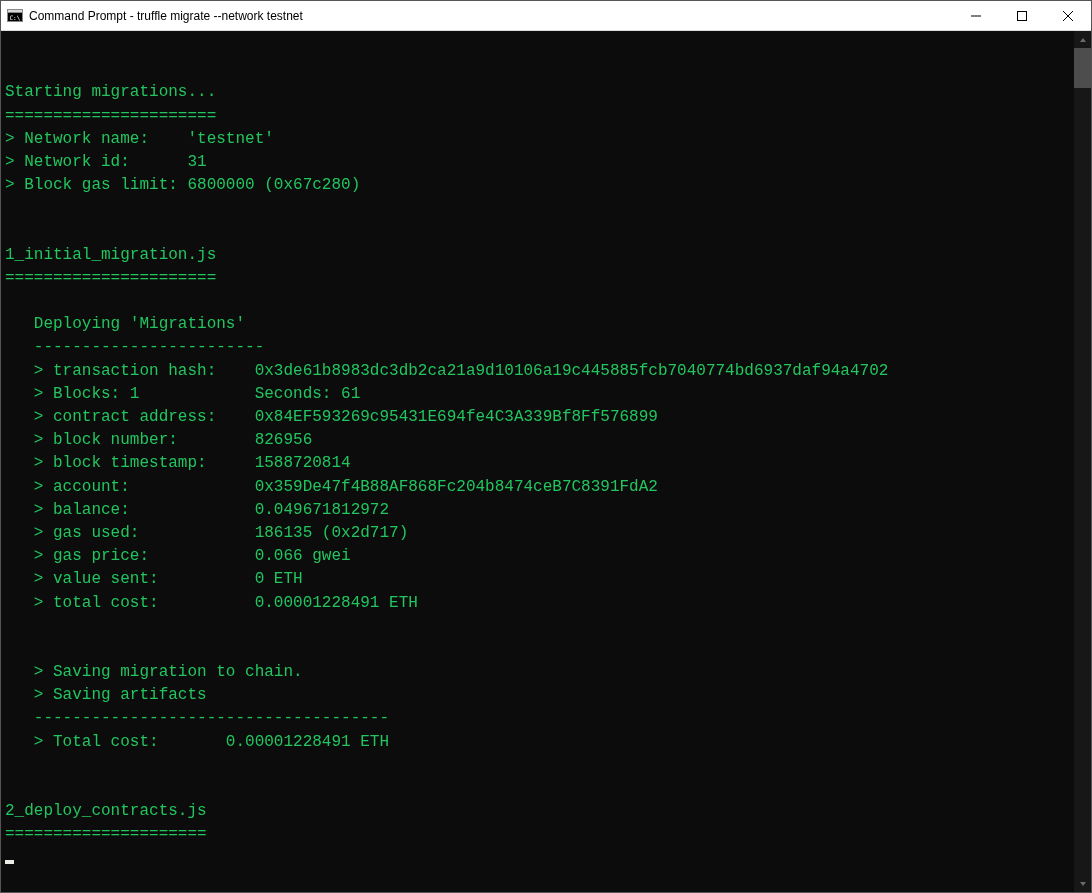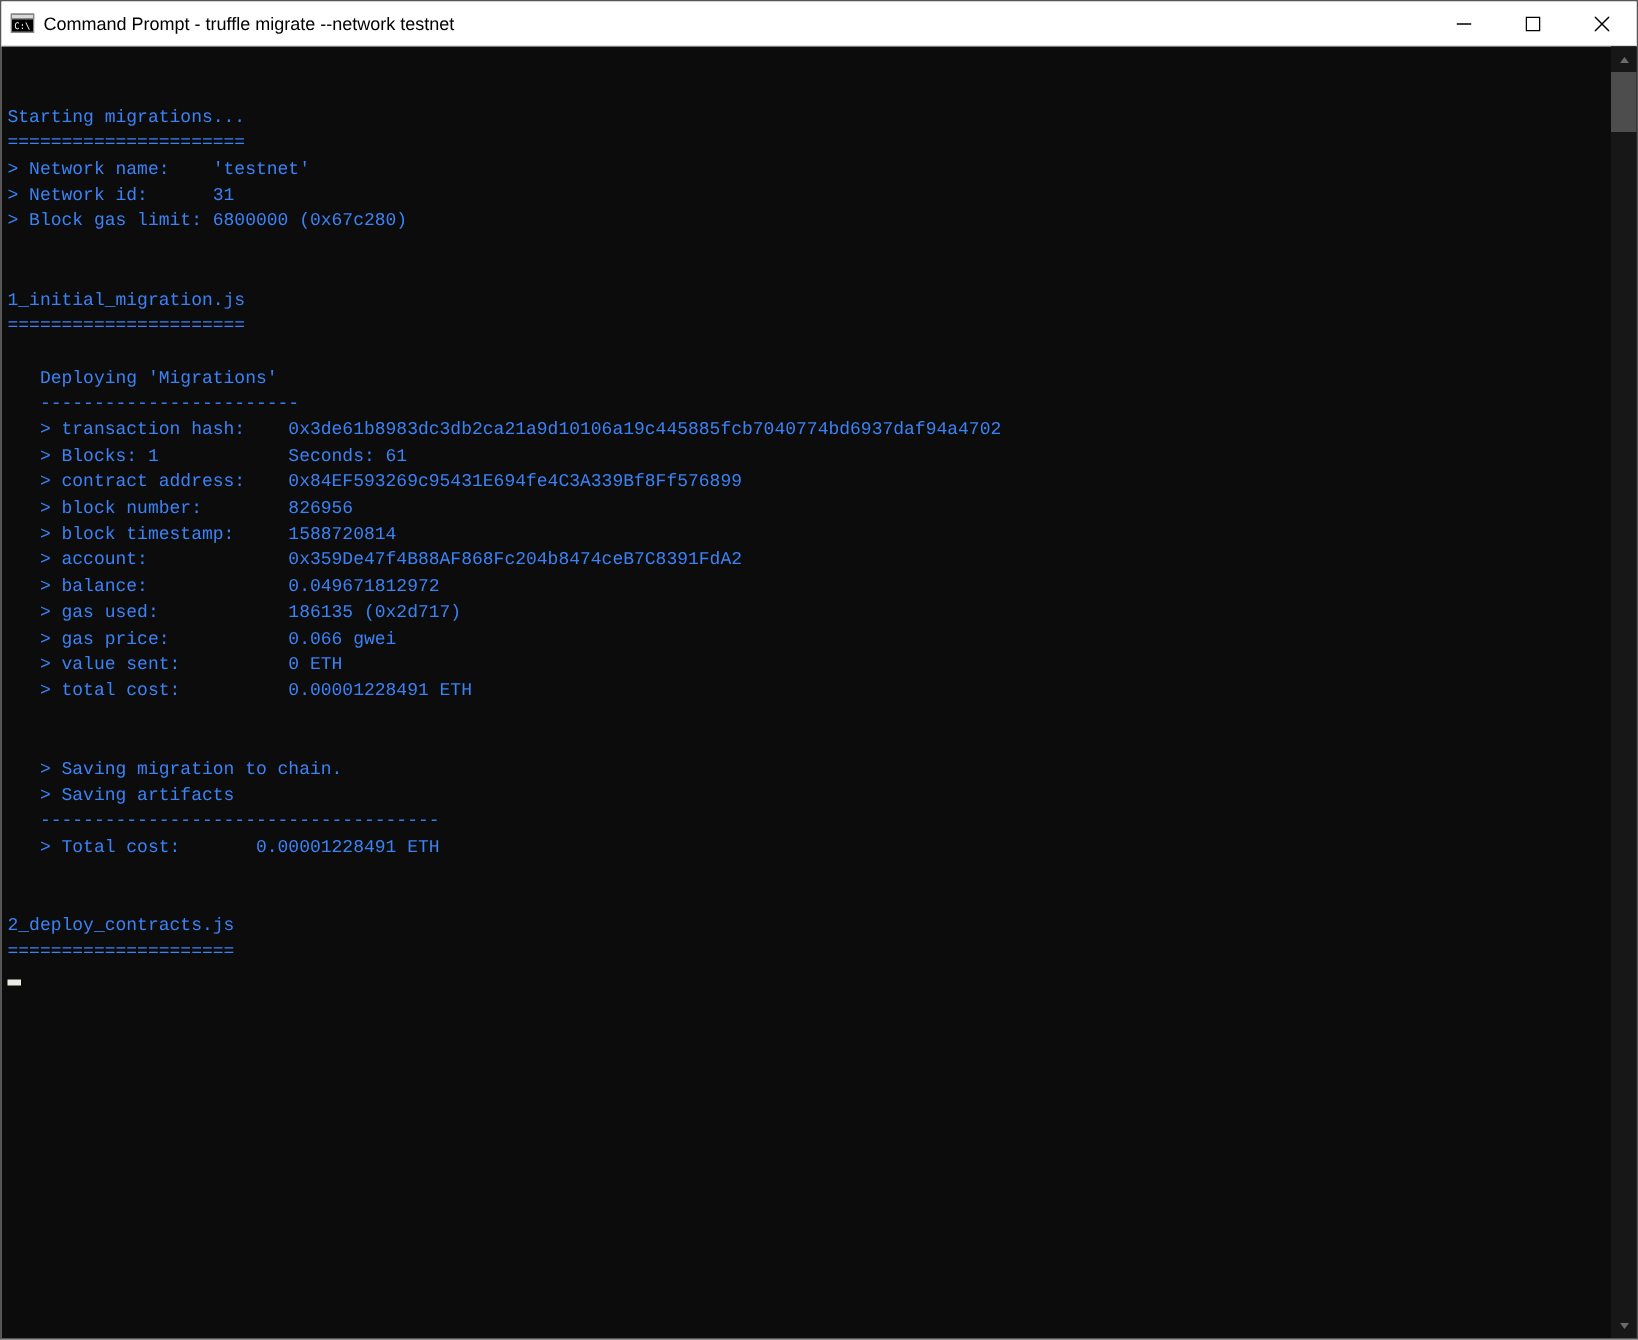--- a/index.html
+++ b/index.html
@@ -62,23 +62,23 @@
   .terminal-wrap {
     flex: 1 1 auto;
     display: flex;
     background: #0c0c0c;
     position: relative;
   }
   .terminal {
     flex: 1 1 auto;
     padding: 4px 8px 4px 4px;
     font-family: Consolas, "Courier New", monospace;
-    font-size: 12px;
+    font-size: 16px;
     line-height: 1.45;
-    color: #3b82f6;
+    color: #22c55e;
     white-space: pre;
     overflow: hidden;
   }
   .scrollbar {
     width: 17px;
     background: #171717;
     display: flex;
     flex-direction: column;
     align-items: stretch;
   }

